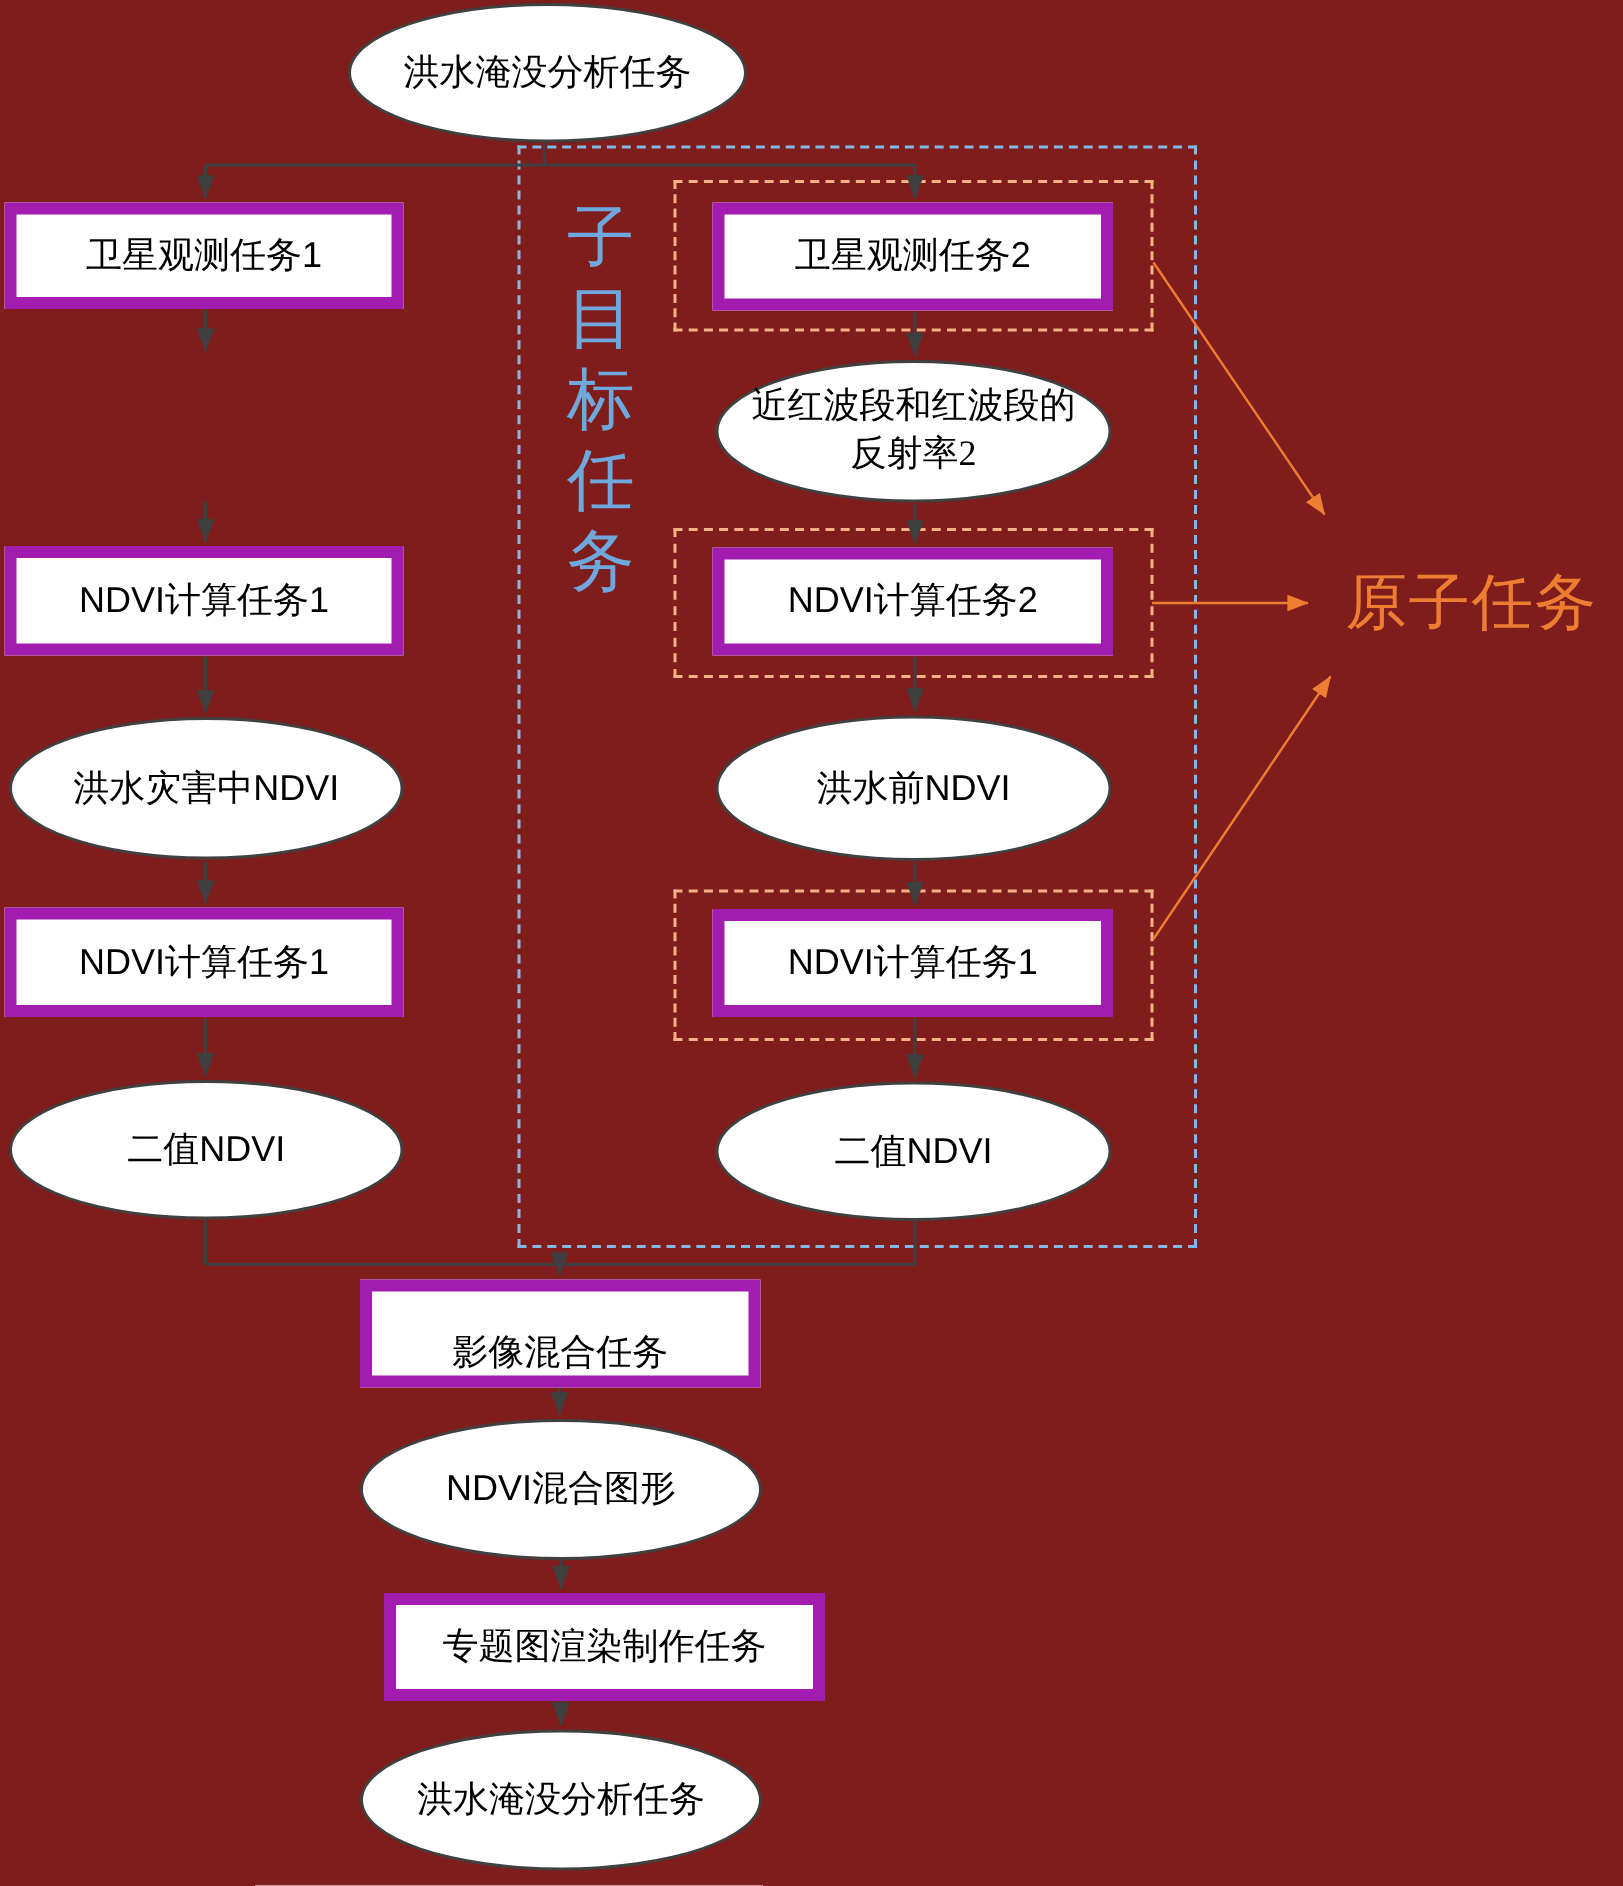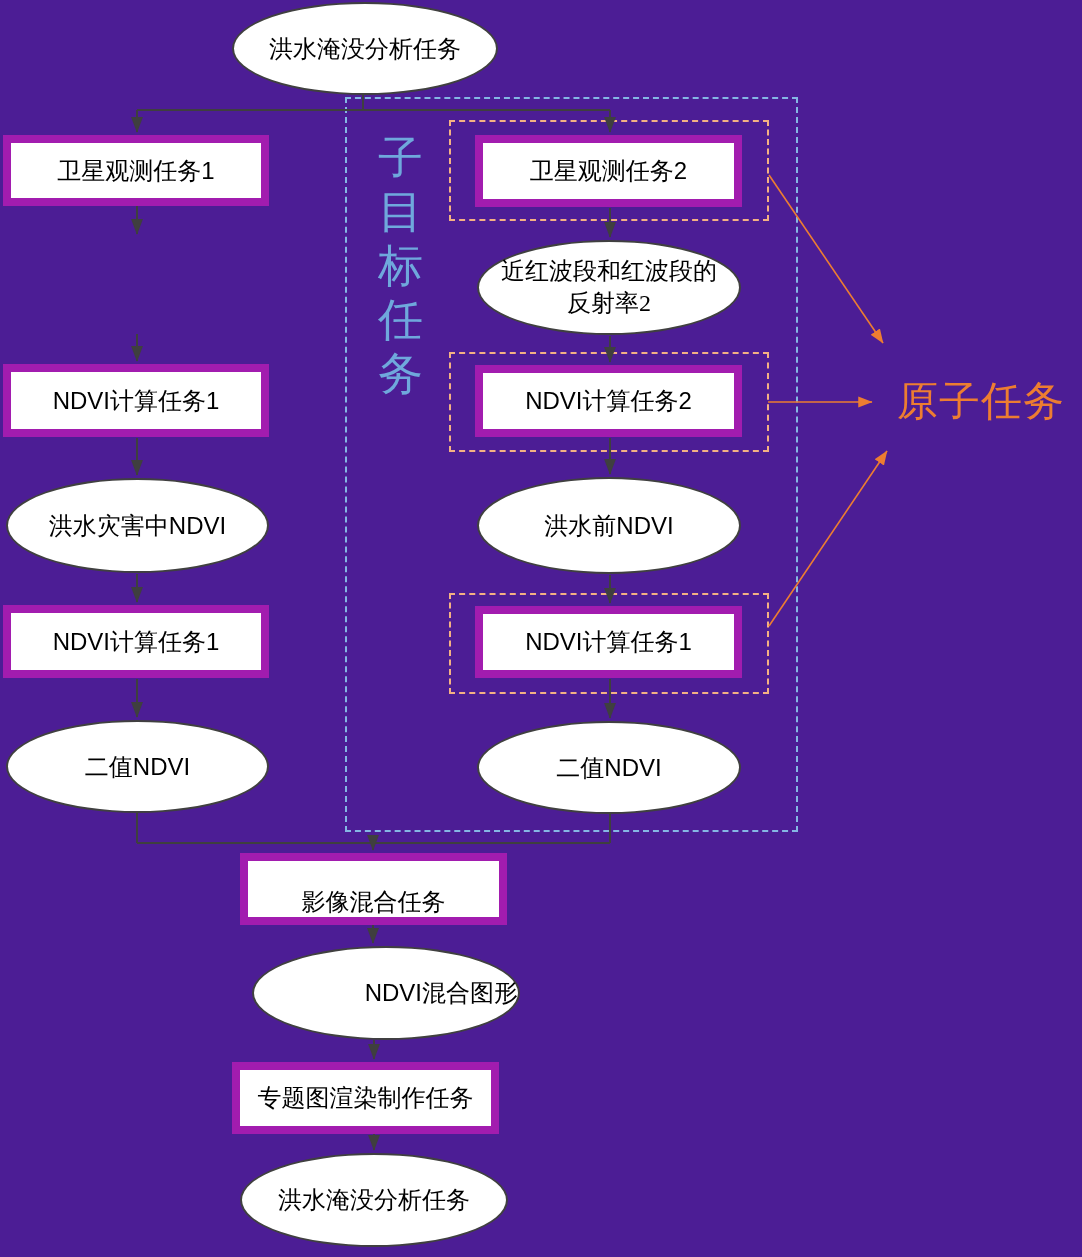--- a/index.html
+++ b/index.html
@@ -1,17 +1,17 @@
 <!DOCTYPE html>
 <html><head>
 <meta charset="utf-8">
 <style>
   html,body{margin:0;padding:0;background:#fff;}
   .canvas{
-    position:relative;width:1082px;height:1257px;background:#4c1d95;
+    position:relative;width:1082px;height:1257px;background:#7f1d1d;
     font-family:"Liberation Sans","DejaVu Sans",sans-serif;overflow:hidden;
   }
   .node{
     position:absolute;display:flex;align-items:center;justify-content:center;
     text-align:center;font-size:24px;color:#000;background:#fff;box-sizing:border-box;
   }
   .rect{border:8px solid #a21caf;}
   .ellipse{border:2px solid #404040;border-radius:50%;}
   .node .label{display:block;max-width:224px;line-height:1.3;}
   .group-box{position:absolute;box-sizing:border-box;background:transparent;}
@@ -112,24 +112,24 @@
   <div class="node rect" style="left:475px;top:606px;width:267px;height:72px;">
     <span class="label">NDVI计算任务1</span>
   </div>
   <div class="node ellipse" style="left:477px;top:721px;width:264px;height:93px;">
     <span class="label">二值NDVI</span>
   </div>
 
   <div class="node rect" style="left:240px;top:853px;width:267px;height:72px;align-items:flex-end;">
     <span class="label">影像混合任务</span>
   </div>
-  <div class="node ellipse" style="left:252px;top:946px;width:268px;height:94px;justify-content:flex-end;">
+  <div class="node ellipse" style="left:240px;top:946px;width:268px;height:94px;">
     <span class="label">NDVI混合图形</span>
   </div>
-  <div class="node rect" style="left:232px;top:1062px;width:267px;height:72px;">
+  <div class="node rect" style="left:256px;top:1062px;width:294px;height:72px;">
     <span class="label">专题图渲染制作任务</span>
   </div>
   <div class="node ellipse" style="left:240px;top:1153px;width:268px;height:94px;">
     <span class="label">洪水淹没分析任务</span>
   </div>
 
   <div class="subgoal-label">子目标任务</div>
   <div class="atomic-label">原子任务</div>
 
 </div>

